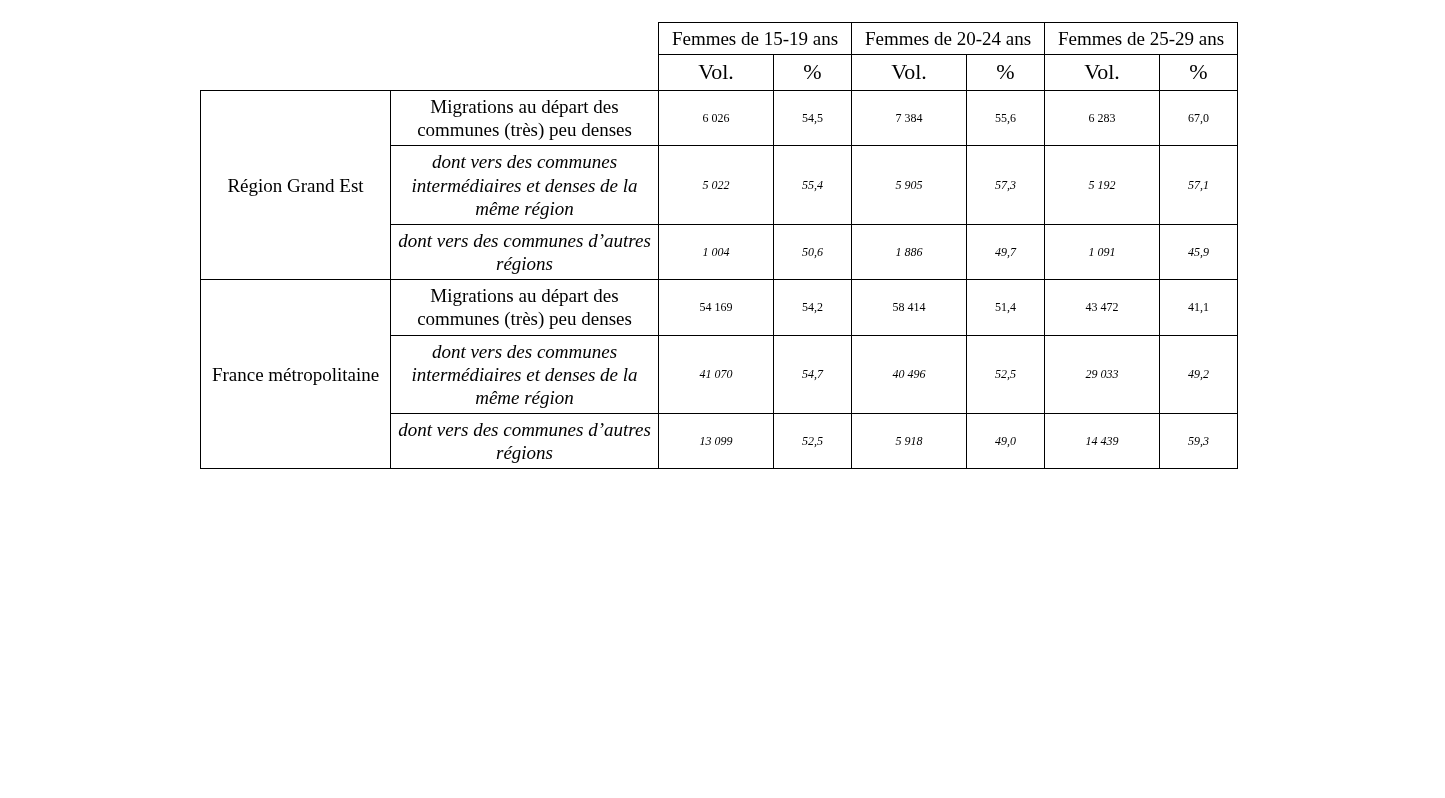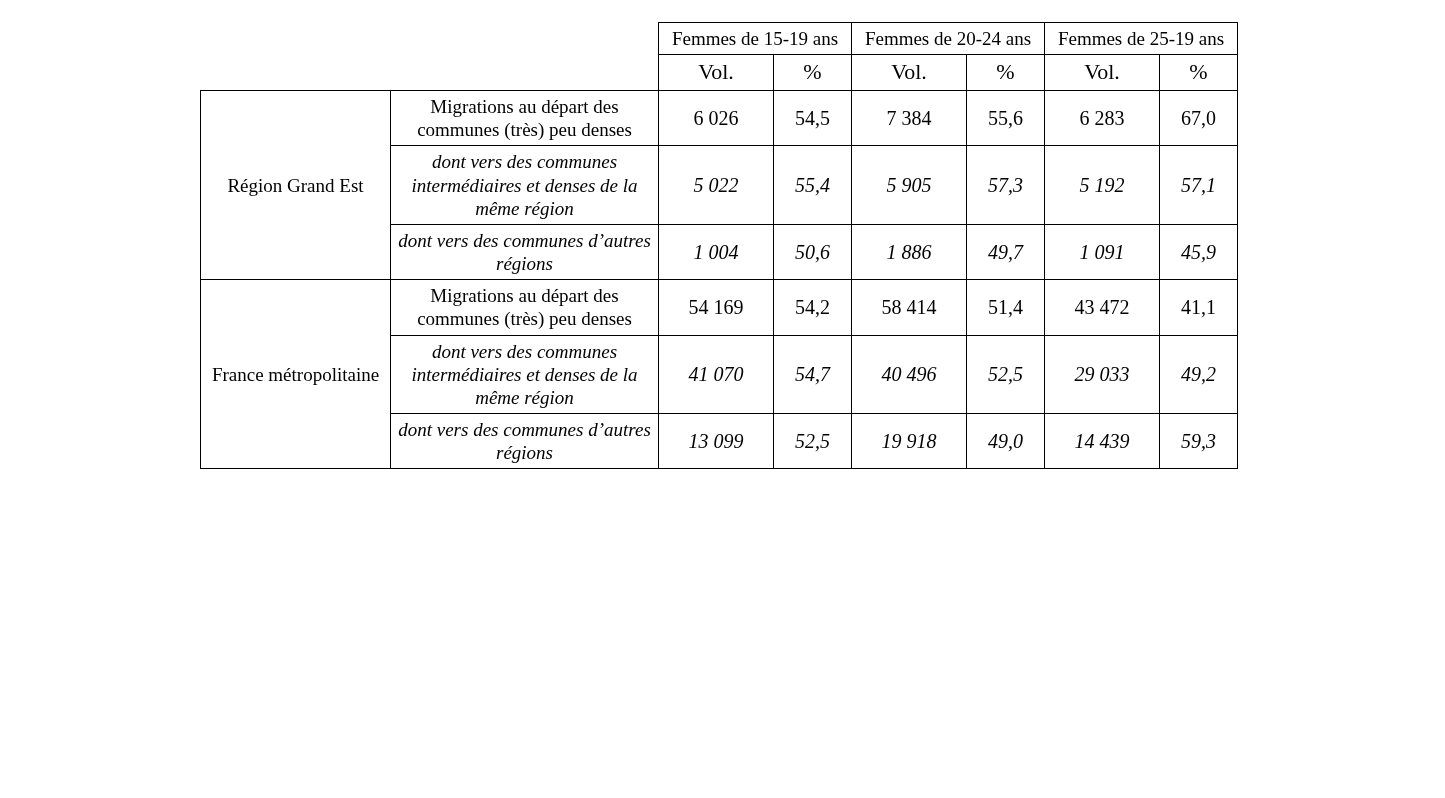--- a/index.html
+++ b/index.html
@@ -65,21 +65,21 @@
   .label-cell {
     text-align: center;
     font-size: 19px;
     padding: 6px 10px;
   }
   .label-cell.italic {
     font-style: italic;
   }
   .num-cell {
     text-align: center;
-    font-size: 20px;
+    font-size: 12px;
   }
   .num-cell.italic {
     font-style: italic;
     text-align: center;
   }
 </style>
 </head>
 <body>
 
 <div class="page">
@@ -93,21 +93,21 @@
       <col class="c-pct">
       <col class="c-vol">
       <col class="c-pct">
     </colgroup>
     <thead>
       <tr>
         <td class="hdr-empty"></td>
         <td class="hdr-empty"></td>
         <td class="hdr-group" colspan="2">Femmes de 15-19 ans</td>
         <td class="hdr-group" colspan="2">Femmes de 20-24 ans</td>
-        <td class="hdr-group" colspan="2">Femmes de 25-19 ans</td>
+        <td class="hdr-group" colspan="2">Femmes de 25-29 ans</td>
       </tr>
       <tr>
         <td class="hdr-empty"></td>
         <td class="hdr-empty"></td>
         <td class="hdr-sub">Vol.</td>
         <td class="hdr-sub">%</td>
         <td class="hdr-sub">Vol.</td>
         <td class="hdr-sub">%</td>
         <td class="hdr-sub">Vol.</td>
         <td class="hdr-sub">%</td>
@@ -160,20 +160,20 @@
         <td class="num-cell italic">54,7</td>
         <td class="num-cell italic">40 496</td>
         <td class="num-cell italic">52,5</td>
         <td class="num-cell italic">29 033</td>
         <td class="num-cell italic">49,2</td>
       </tr>
       <tr>
         <td class="label-cell italic">dont vers des communes d’autres régions</td>
         <td class="num-cell italic">13 099</td>
         <td class="num-cell italic">52,5</td>
-        <td class="num-cell italic">19 918</td>
+        <td class="num-cell italic">5 918</td>
         <td class="num-cell italic">49,0</td>
         <td class="num-cell italic">14 439</td>
         <td class="num-cell italic">59,3</td>
       </tr>
     </tbody>
   </table>
 </div>
 
 </body></html>

